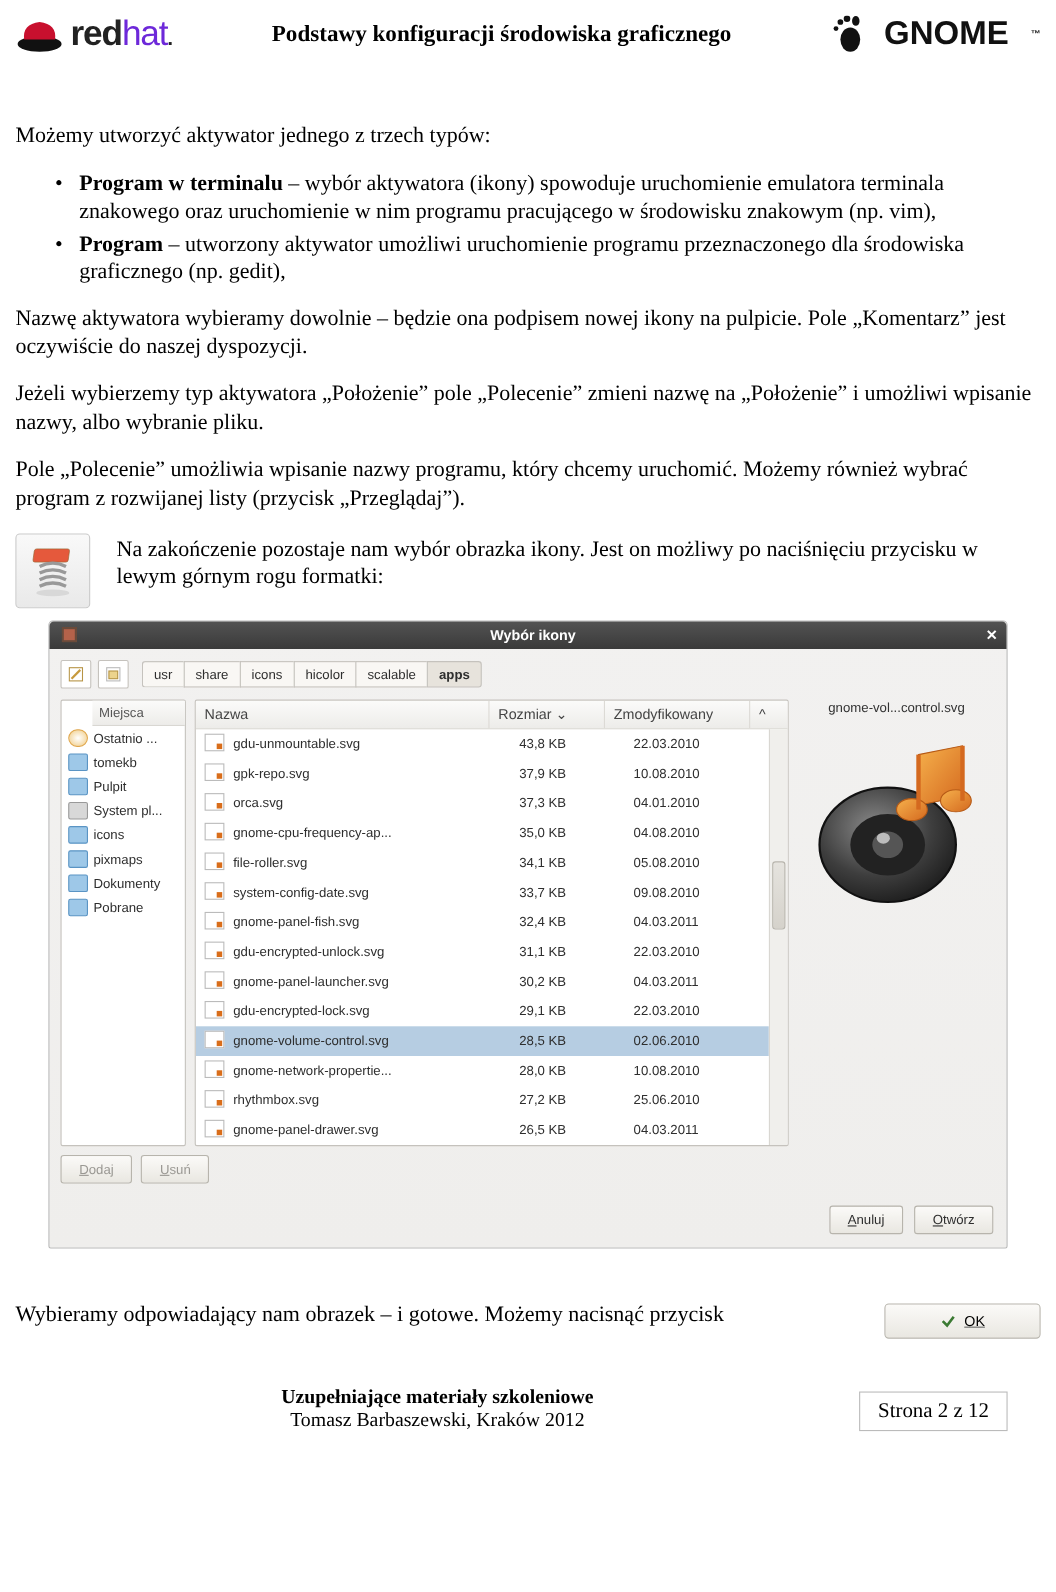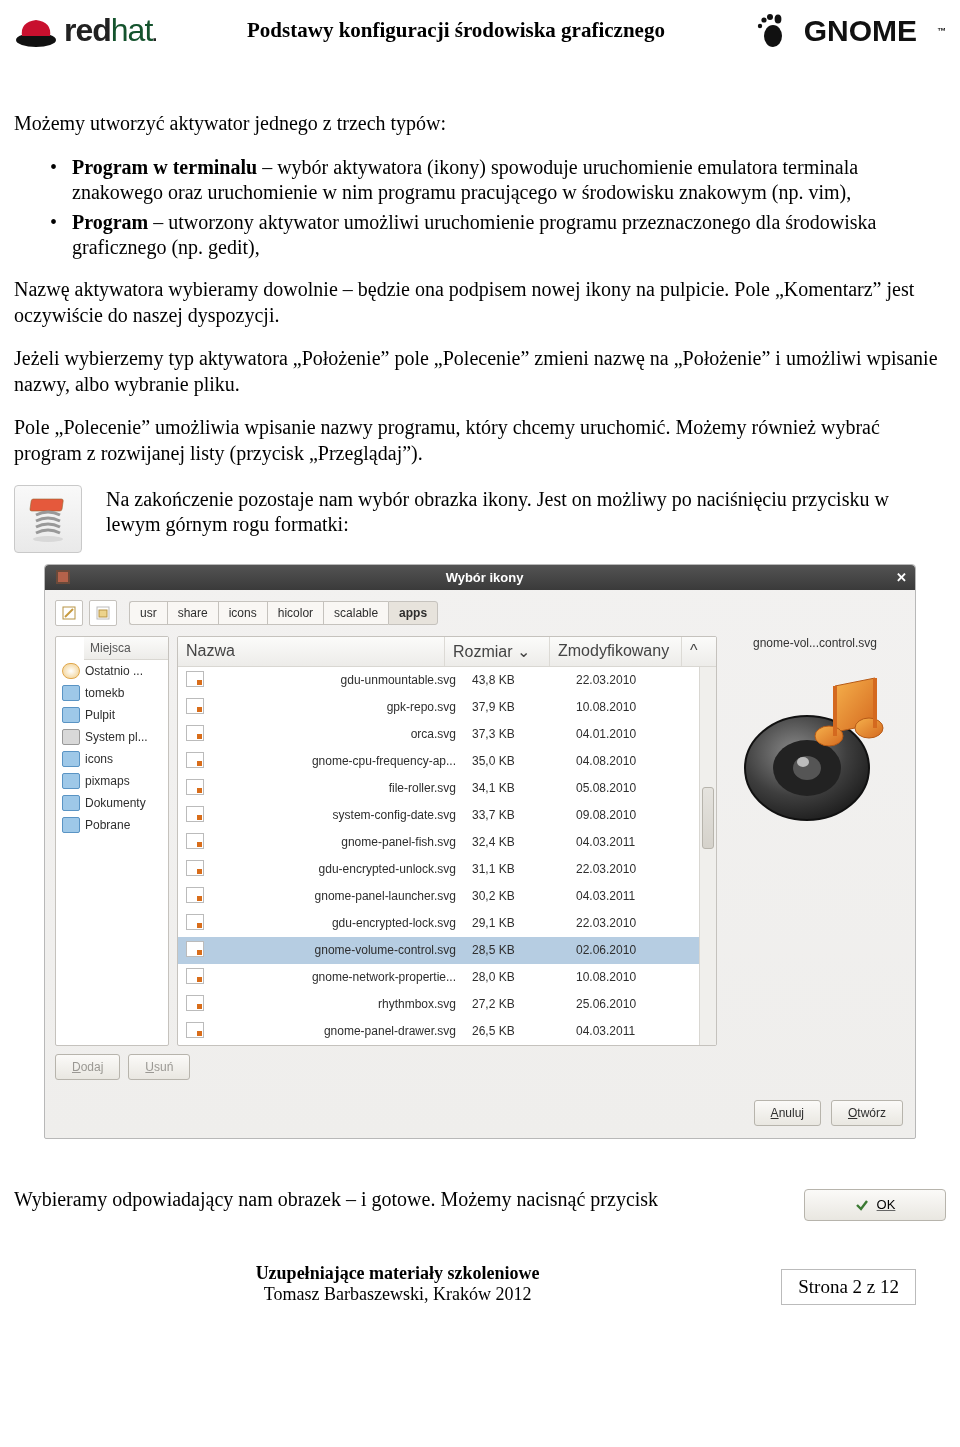--- a/index.html
+++ b/index.html
@@ -25,21 +25,21 @@
     align-items: center;
     gap: 6px;
   }
   .redhat-text {
     font-family: Arial, sans-serif;
     font-size: 32px;
     font-weight: bold;
     color: #222;
     letter-spacing: -1px;
   }
-  .redhat-text .light { font-weight: normal; color: #14532d; }
+  .redhat-text .light { font-weight: normal; color: #6d28d9; }
   .header-title {
     font-weight: bold;
     font-size: 21px;
     text-align: center;
     flex: 1;
     padding: 0 8px;
   }
   .gnome-logo {
     display: flex;
     align-items: center;
@@ -128,33 +128,33 @@
   }
   .place-item { display:flex;align-items:center;gap:5px;padding:3px 6px;font-size:12px; }
   .place-item .fi { width:16px;height:14px;background:#9ec8e8;border:1px solid #5a94c4;border-radius:2px;flex-shrink:0; }
   .place-item.recent .fi { background:#fff;border-color:#e0a74c; }
   .files-wrap { flex:1; display:flex; gap:8px; }
   .files {
     flex:1; background:#fff; border:1px solid #c5c2bd; border-radius:2px; overflow:hidden;
     position:relative;
   }
   .files-hdr {
-    display:flex; font-size:16px; color:#444;
+    display:flex; font-size:13px; color:#444;
     background:linear-gradient(#fbfbfa,#edece9); border-bottom:1px solid #d9d7d2;
   }
   .files-hdr .fh { padding:5px 8px; border-right:1px solid #dcdad5; }
   .fh.nm{flex:1;} .fh.sz{width:88px;} .fh.md{width:115px;} .fh.sc{width:18px;border-right:none;}
   .files-list { max-height: 378px; overflow:hidden; }
   .frow {
     display:flex; align-items:center; padding:2px 0; font-size:12px;
   }
   .frow.sel { background:#b6cde2; }
   .fc { padding:2px 8px; }
   .fc.ic { width:18px; padding-right:0; }
-  .fc.nm { flex:1;text-align:right; }
+  .fc.nm { flex:1; }
   .fc.sz { width:88px; }
   .fc.md { width:115px; }
   .svg-thumb { width:16px;height:14px;background:#fff;border:1px solid #bbb;position:relative;display:inline-block; }
   .svg-thumb::after{content:"";position:absolute;right:1px;bottom:1px;width:5px;height:5px;background:#d96d1a;}
   .scrollbar { width:16px; background:#f0efec;border-left:1px solid #d9d7d2; display:flex;flex-direction:column;align-items:center; }
   .scroll-thumb { width:10px;height:60px;background:linear-gradient(#e5e3de,#d5d2cb);border:1px solid #b7b4ac;border-radius:3px;margin-top:120px; }
   .preview-col {
     width:180px; flex-shrink:0;
     text-align:center;
   }

